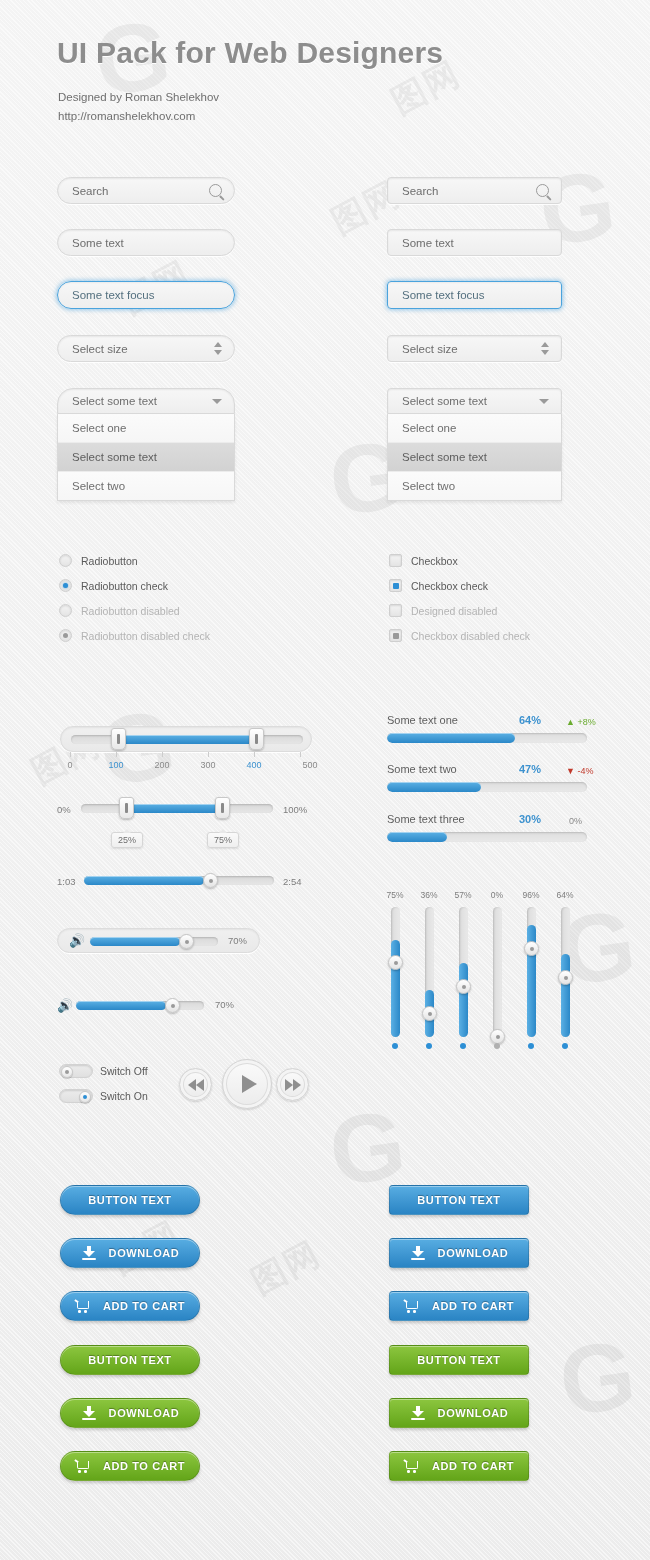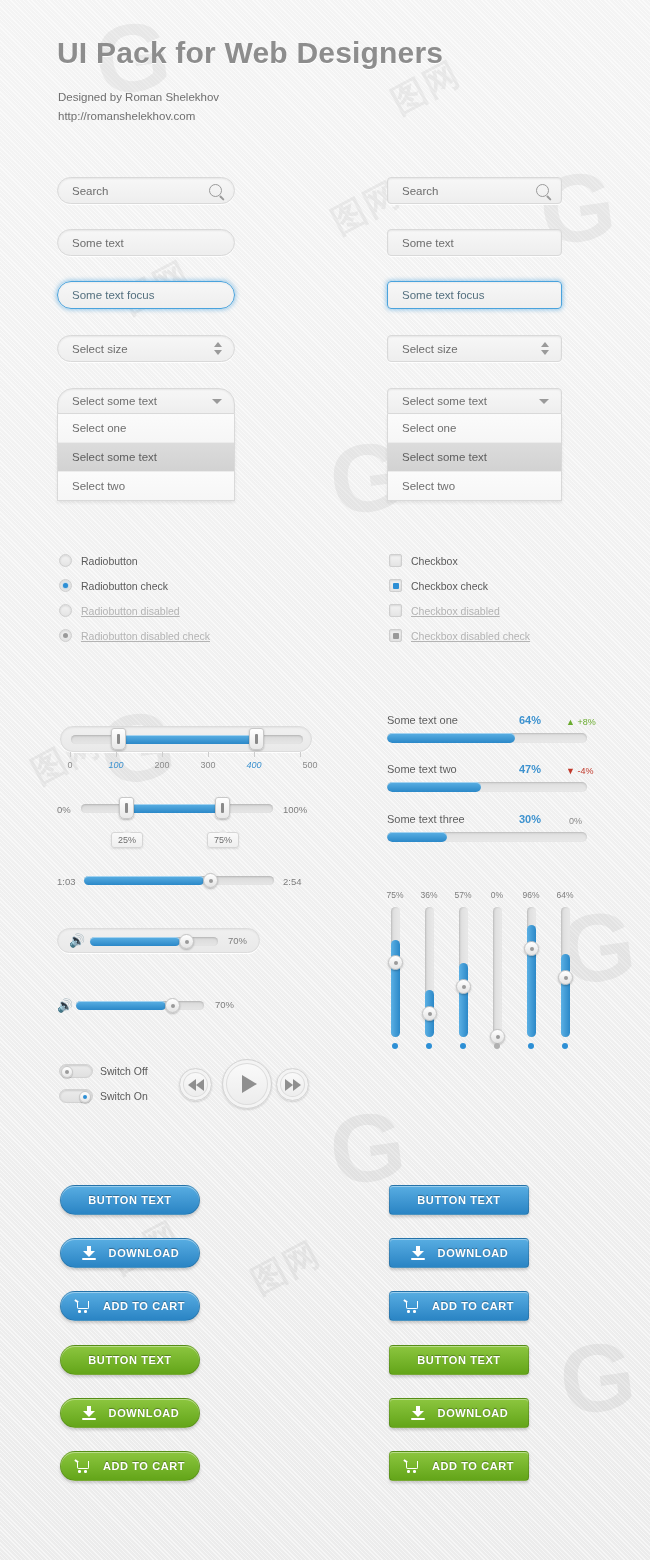--- a/index.html
+++ b/index.html
@@ -67,21 +67,21 @@
   .dd-list{position:absolute;box-sizing:border-box;border:1px solid #d9d9d9;border-top:none;
     background:#fafafa;box-shadow:0 2px 3px rgba(0,0,0,.07);}
   .dd-item{height:28px;display:flex;align-items:center;padding-left:14px;
     font-size:11.5px;color:#6e6e6e;border-bottom:1px solid #ececec;
     background:linear-gradient(180deg,#fbfbfb,#f6f6f6);}
   .dd-item:last-child{border-bottom:none;}
   .dd-item.sel{background:linear-gradient(180deg,#dcdcdc,#d2d2d2);color:#5e5e5e;}
 
   
   .opt{position:absolute;display:flex;align-items:center;gap:9px;font-size:10.5px;color:#5a5a5a;}
-  .opt.dis{color:#b4b4b4;text-decoration:underline;}
+  .opt.dis{color:#b4b4b4;}
   .rad{width:13px;height:13px;border-radius:50%;box-sizing:border-box;
     background:linear-gradient(180deg,#f4f4f4,#e4e4e4);border:1px solid #cfcfcf;
     box-shadow:inset 0 1px 2px rgba(0,0,0,.12);position:relative;flex:none;}
   .rad.on::after{content:"";position:absolute;left:3px;top:3px;width:5px;height:5px;border-radius:50%;
     background:#2d8fd5;box-shadow:0 0 2px rgba(45,143,213,.8);}
   .rad.dison::after{background:#9a9a9a;box-shadow:none;}
   .chk{width:13px;height:13px;border-radius:2px;box-sizing:border-box;
     background:linear-gradient(180deg,#f4f4f4,#e4e4e4);border:1px solid #cfcfcf;
     box-shadow:inset 0 1px 2px rgba(0,0,0,.12);position:relative;flex:none;}
   .chk.on::after{content:"";position:absolute;left:2.5px;top:2.5px;width:6px;height:6px;border-radius:1px;
@@ -104,21 +104,21 @@
   .hndl-sq::after{content:"";position:absolute;left:50%;top:5px;margin-left:-1.5px;
     width:3px;height:10px;border-radius:1px;background:#8a8a8a;}
   .hndl-rd{position:absolute;width:15px;height:15px;border-radius:50%;box-sizing:border-box;
     background:linear-gradient(180deg,#ffffff,#e4e4e4);border:1px solid #c4c4c4;
     box-shadow:0 1px 2px rgba(0,0,0,.25);}
   .hndl-rd::after{content:"";position:absolute;left:50%;top:50%;width:4px;height:4px;
     margin:-2px 0 0 -2px;border-radius:50%;background:#9a9a9a;}
 
   .tick{position:absolute;width:1px;height:5px;background:#cccccc;}
   .tick-lbl{position:absolute;font-size:9px;color:#8a8a8a;text-align:center;}
-  .tick-lbl.hi{color:#3d92cf;font-style:italic;}
+  .tick-lbl.hi{color:#3d92cf;}
   .edge-lbl{position:absolute;font-size:9.5px;color:#7d7d7d;}
 
   .bubble{position:absolute;box-sizing:border-box;border:1px solid #d6d6d6;border-radius:3px;
     background:linear-gradient(180deg,#fafafa,#efefef);font-size:9px;color:#6e6e6e;
     padding:2px 6px;box-shadow:0 1px 2px rgba(0,0,0,.1);}
   .bubble::before{content:"";position:absolute;left:50%;top:-4px;margin-left:-4px;
     width:0;height:0;border-left:4px solid transparent;border-right:4px solid transparent;
     border-bottom:4px solid #e8e8e8;}
 
   .spk{position:absolute;color:#8a8a8a;font-size:13px;line-height:1;}
@@ -317,21 +317,21 @@
   <div class="opt" style="left:389px;top:554px;">
     <span class="chk"></span>
     <span>Checkbox</span>
   </div>
   <div class="opt" style="left:389px;top:579px;">
     <span class="chk on"></span>
     <span>Checkbox check</span>
   </div>
   <div class="opt dis" style="left:389px;top:604px;">
     <span class="chk"></span>
-    <span>Checkbox disabled</span>
+    <span>Designed disabled</span>
   </div>
   <div class="opt dis" style="left:389px;top:629px;">
     <span class="chk on dison"></span>
     <span>Checkbox disabled check</span>
   </div>
 
   <div class="sl-well" style="left:60px;top:726px;width:252px;height:26px;">
     <div class="track" style="left:10px;top:8px;width:232px;"></div>
     <div class="fill" style="left:56px;top:8px;height:9px;width:139px;border-radius:5px;"></div>
     <div class="hndl-sq" style="left:50px;top:1px;"></div>

